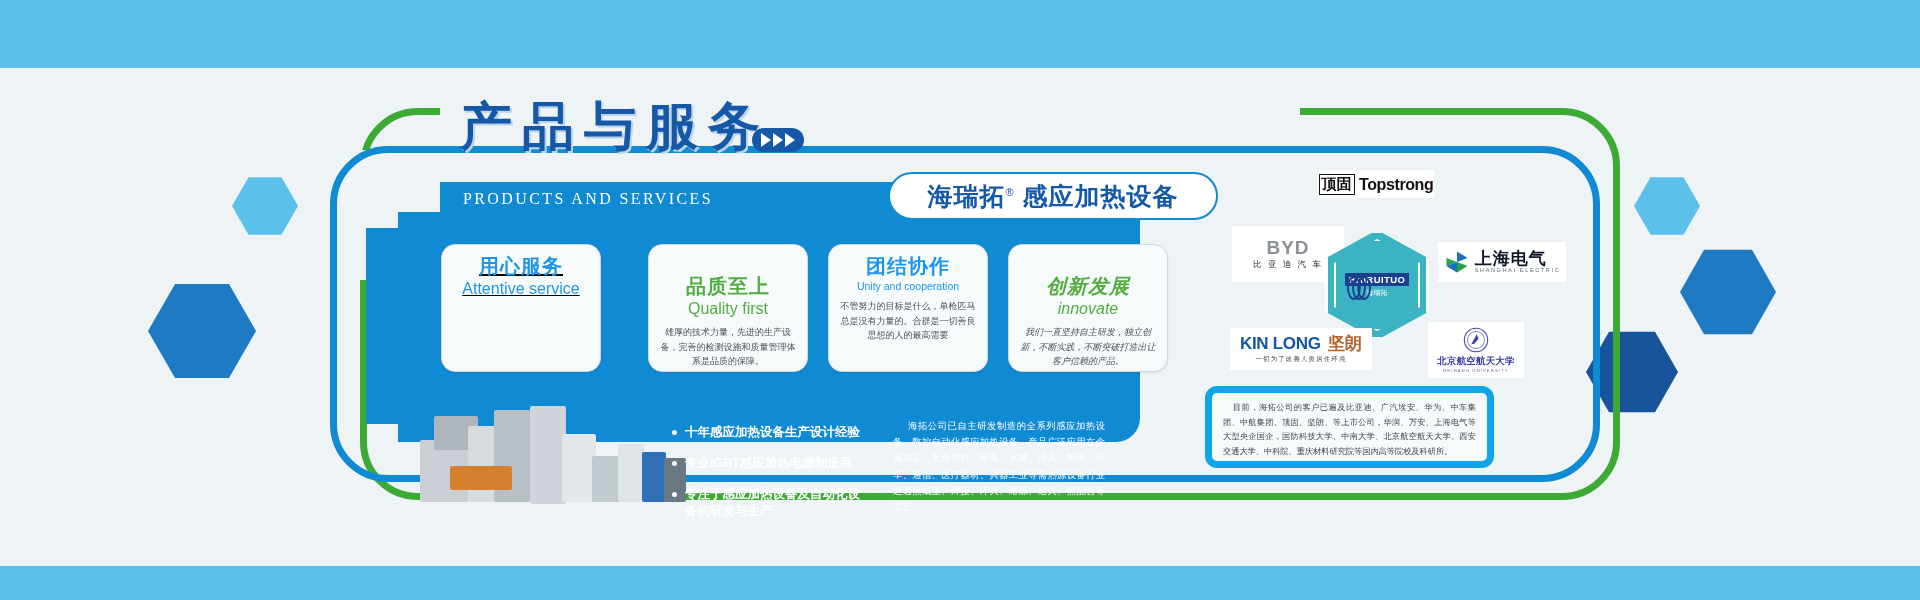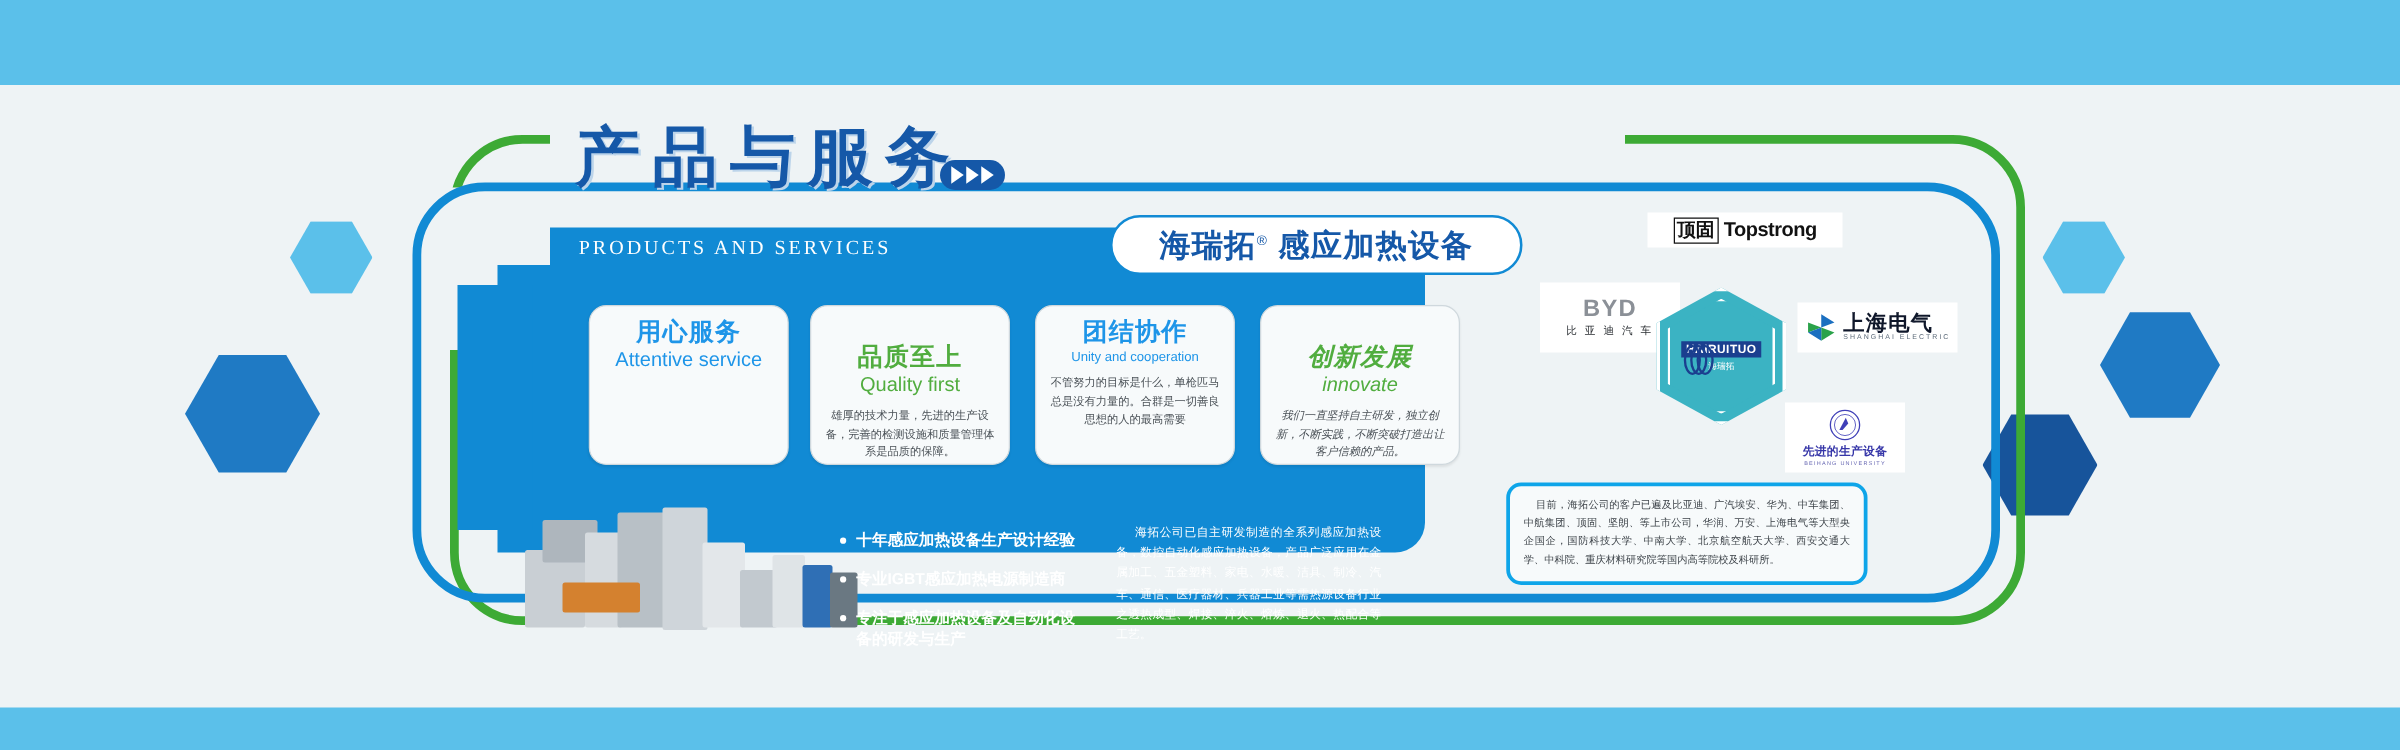--- a/index.html
+++ b/index.html
@@ -141,21 +141,21 @@
     padding:1px 4px; letter-spacing:.4px;
   }
   .hrt-cn { color:#ffffff; font-size:7px; margin-top:2px; }
   .hrt-rings {
     position:absolute; left:6px; top:30px; width:34px; height:34px;
   }
 
   
   .box-right {
     position:absolute; left:1205px; top:386px; width:289px; height:82px;
-    background:#f7fafb; border:3px solid #0ea5e9; border-radius:12px;
+    background:#f7fafb; border:7px solid #0ea5e9; border-radius:12px;
     padding:8px 11px;
   }
   .box-right p {
     font-size:8.2px; line-height:1.78; color:#3e444a; text-align:justify;
     text-indent:1.2em;
   }
 </style>
 </head>
 <body>
 
@@ -188,21 +188,21 @@
     <i></i>
       <i></i>
       <i></i>
   </div>
   <div class="title-en">PRODUCTS AND SERVICES</div>
 
   <div class="pill">
     <span class="nm"><span>海瑞拓</span><span class="reg">®</span>&nbsp;<span>感应加热设备</span></span>
   </div>
 
-  <div class="card" style="left:471px;">
+  <div class="card" style="left:441px;text-decoration:underline;">
     <div class="h blue">用心服务</div>
     <div class="e blue">Attentive service</div>
   </div>
   <div class="card" style="left:648px;">
     <div class="h green">品质至上</div>
     <div class="e green">Quality first</div>
     <div class="d">雄厚的技术力量，先进的生产设备，完善的检测设施和质量管理体系是品质的保障。</div>
   </div>
   <div class="card" style="left:828px;">
     <div class="h blue">团结协作</div>
@@ -230,21 +230,21 @@
   </div>
 
   <ul class="bullets">
     <li>十年感应加热设备生产设计经验</li>
     <li>专业IGBT感应加热电源制造商</li>
     <li>专注于感应加热设备及自动化设备的研发与生产</li>
   </ul>
 
   <div class="para-blue">海拓公司已自主研发制造的全系列感应加热设备，数控自动化感应加热设备，产品广泛应用在金属加工、五金塑料、家电、水暖、洁具、制冷、汽车、通信、医疗器材、兵器工业等需热源设备行业之透热成型、焊接、淬火、熔炼、退火、热配合等工艺。</div>
 
-  <div class="logo" style="left:1318px; top:170px; width:156px; height:28px;">
+  <div class="logo" style="left:1318px; top:170px; width:116px; height:28px;">
     <span class="logo-txt">
       <span style="display:inline-block;border:1.6px solid #111;padding:0 2px;font-size:15px;font-weight:bold;color:#111;vertical-align:middle;">顶固</span>
       <span style="font-size:16px;font-weight:bold;color:#111;letter-spacing:-.4px;vertical-align:middle;">Topstrong</span>
     </span>
   </div>
 
   <div class="logo" style="left:1232px; top:226px; width:112px; height:56px; flex-direction:column;">
     <span style="font-size:19px;font-weight:bold;color:#8b9097;letter-spacing:1px;font-family:'Liberation Sans',sans-serif;">BYD</span>
     <span style="font-size:8.5px;color:#2b2f33;letter-spacing:2px;">比 亚 迪 汽 车</span>
   </div>
@@ -269,28 +269,35 @@
       <path d="M3 11 L16 16 L3 21 Z" fill="#2aa24a"></path>
       <path d="M16 16 L29 21 L16 29 Z" fill="#2aa24a"></path>
       <path d="M3 21 L16 16 L16 29 Z" fill="#1b6fc0"></path>
     </svg>
     <span style="margin-left:5px;display:inline-block;line-height:1.05;">
       <span style="display:block;font-size:17px;font-weight:bold;color:#0f172a;letter-spacing:1px;">上海电气</span>
       <span style="display:block;font-size:5.6px;color:#5d6b7a;letter-spacing:1.6px;">SHANGHAI ELECTRIC</span>
     </span>
   </div>
 
+  <div class="logo" style="left:1230px; top:328px; width:142px; height:42px; flex-direction:column;">
+    <span style="line-height:1;">
+      <span style="font-size:17px;font-weight:bold;color:#1257a8;letter-spacing:-.3px;">KIN LONG</span>
+      <span style="font-size:17px;font-weight:bold;color:#b2622a;margin-left:3px;">坚朗</span>
+    </span>
+    <span style="font-size:6.4px;color:#3b4450;letter-spacing:1.2px;margin-top:3px;">一切为了改善人类居住环境</span>
+  </div>
 
   <div class="logo" style="left:1428px; top:322px; width:96px; height:56px; flex-direction:column;">
     <svg width="26" height="26" viewBox="0 0 40 40">
       <circle cx="20" cy="20" r="18" fill="none" stroke="#4040b8" stroke-width="1.6"></circle>
       <circle cx="20" cy="20" r="13" fill="none" stroke="#4040b8" stroke-width="1"></circle>
       <path d="M13 26 L21 11 L24 18 L17 26 Z" fill="#4040b8"></path>
     </svg>
-    <span style="font-size:9.4px;font-weight:bold;color:#3636a8;letter-spacing:.3px;margin-top:2px;">先进的生产设备</span>
+    <span style="font-size:9.4px;font-weight:bold;color:#3636a8;letter-spacing:.3px;margin-top:2px;">北京航空航天大学</span>
     <span style="font-size:4.4px;color:#6a6ab4;letter-spacing:1px;">BEIHANG UNIVERSITY</span>
   </div>
 
   <div class="box-right">
     <p>目前，海拓公司的客户已遍及比亚迪、广汽埃安、华为、中车集团、中航集团、顶固、坚朗、等上市公司，华润、万安、上海电气等大型央企国企，国防科技大学、中南大学、北京航空航天大学、西安交通大学、中科院、重庆材料研究院等国内高等院校及科研所。</p>
   </div>
 
 </div>
 
 </body></html>

